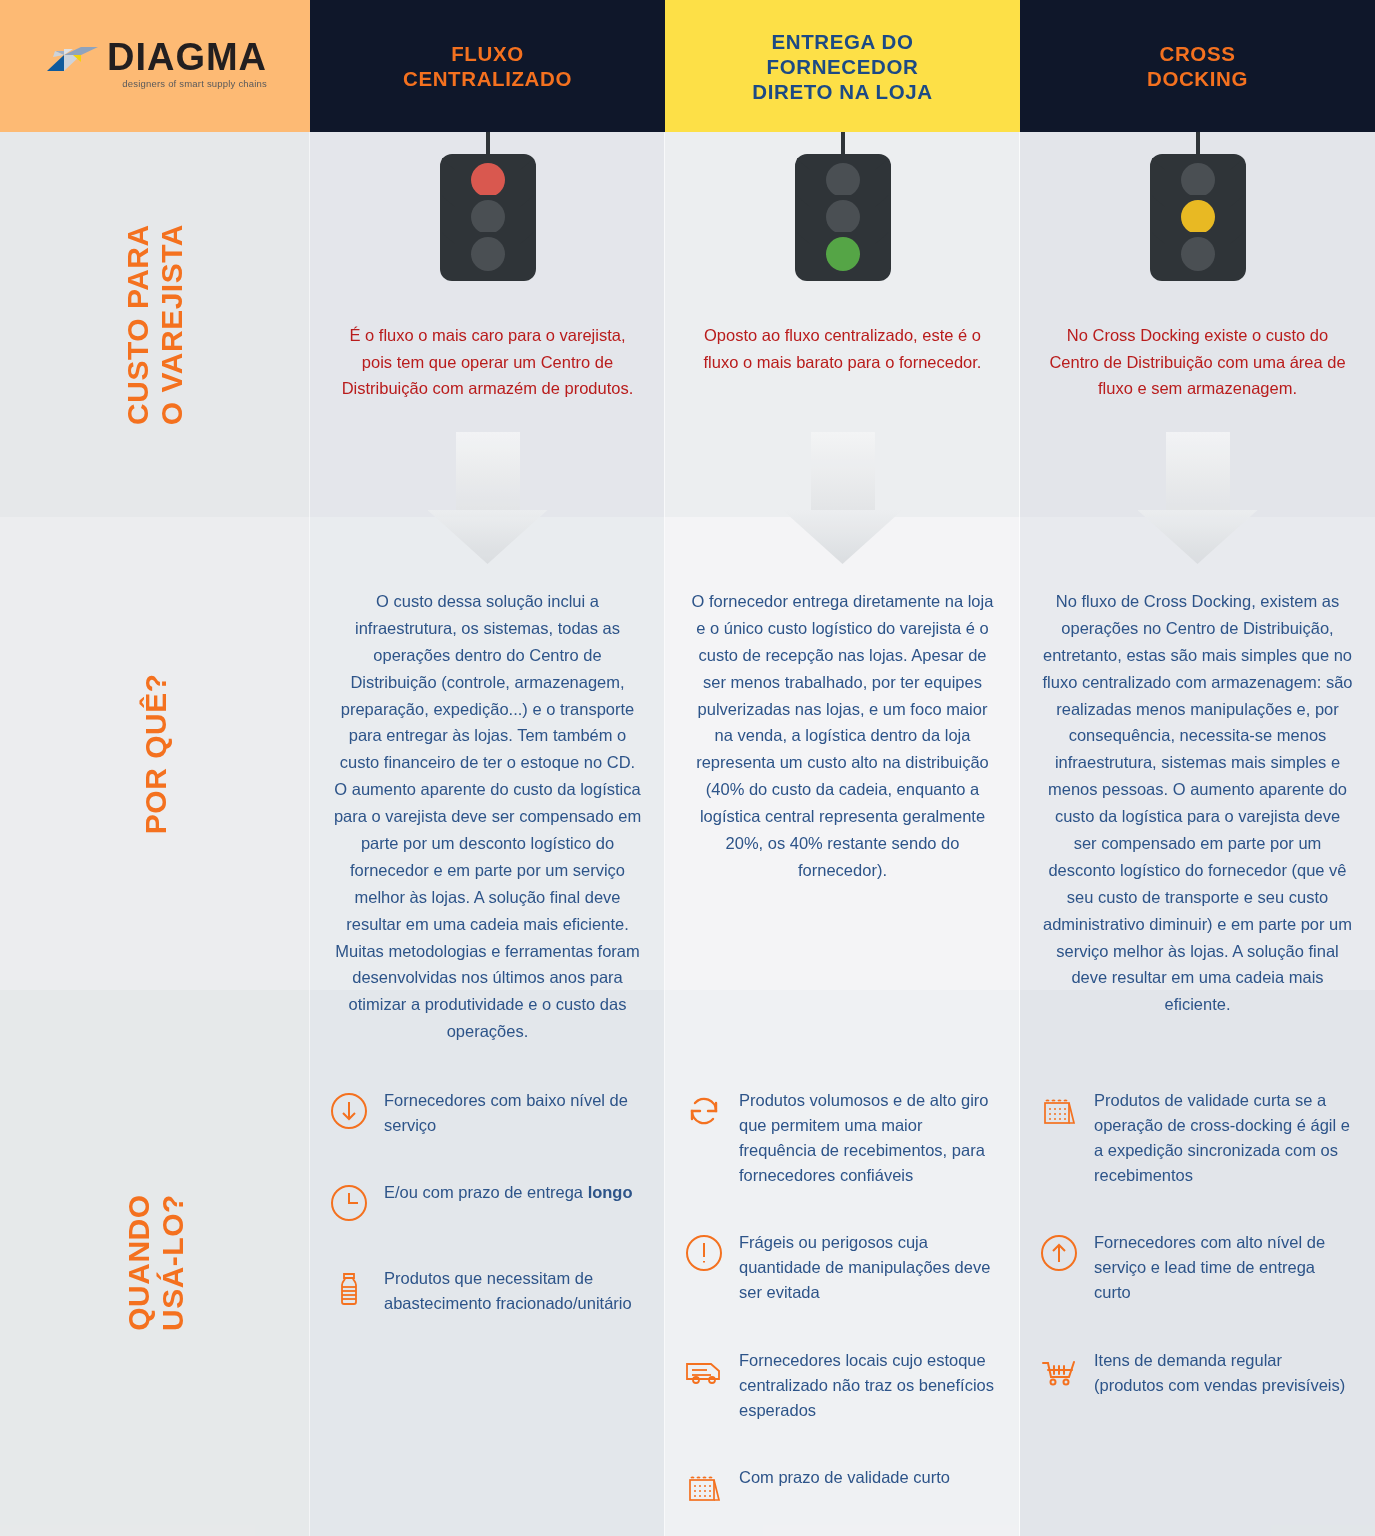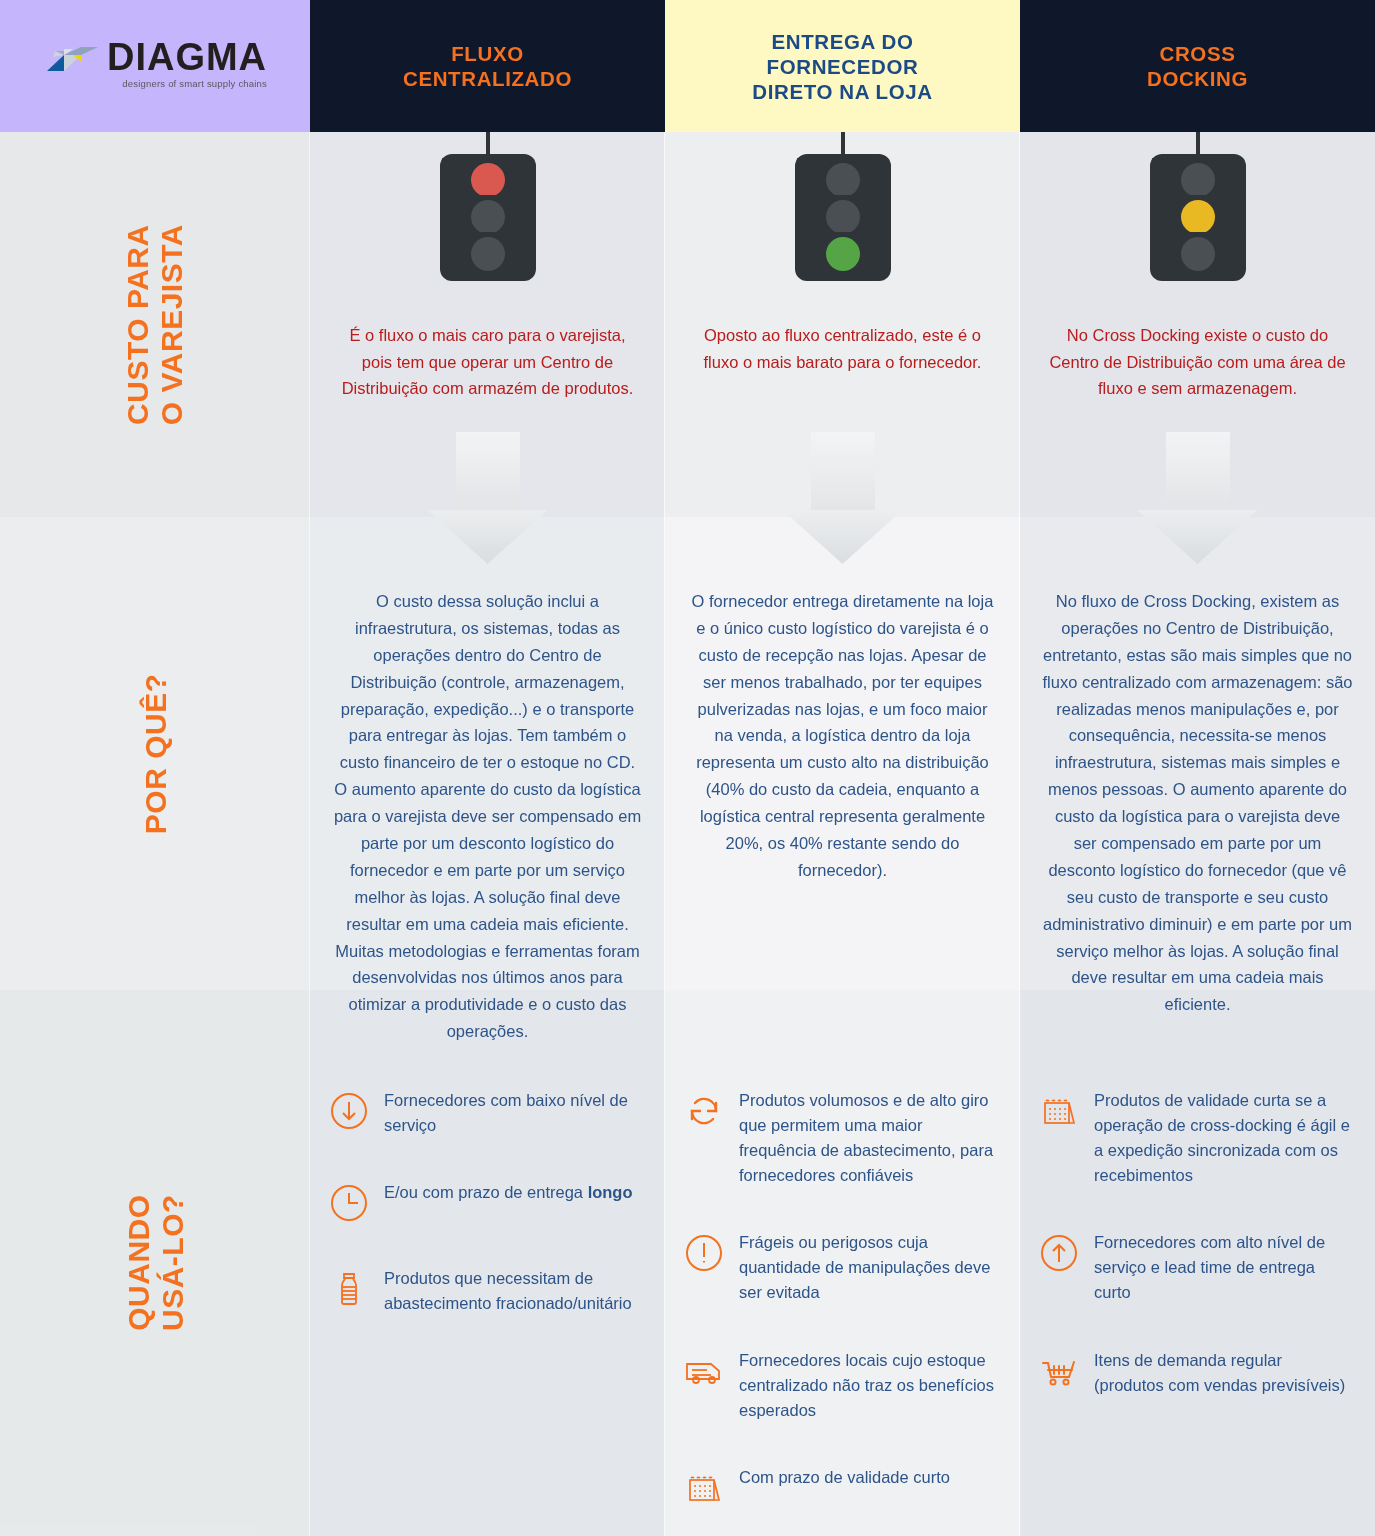--- a/index.html
+++ b/index.html
@@ -20,21 +20,21 @@
 
   
   .row-band { position: absolute; left: 0; width: 1375px; }
   .band-1 { top: 132px;  height: 385px; background: rgba(232,234,236,0.55); }
   .band-2 { top: 517px;  height: 473px; background: rgba(246,247,248,0.45); }
   .band-3 { top: 990px;  height: 546px; background: rgba(236,238,240,0.35); }
 
   
   .header { position: absolute; top: 0; left: 0; width: 1375px; height: 132px; display: flex; }
   .logo-cell {
-    width: 310px; height: 132px; background: #c4b5fd;
+    width: 310px; height: 132px; background: #fdba74;
     display: flex; align-items: center; justify-content: center;
   }
   .logo-wrap { display: flex; align-items: flex-start; gap: 0px; transform: translateY(-2px); }
   .logo-mark { width: 60px; height: 44px; margin-right: 4px; }
   .logo-text { display: flex; flex-direction: column; }
   .logo-name {
     font-size: 38px; font-weight: 700; letter-spacing: 1px;
     color: #231f20; line-height: 0.95; font-family: "Liberation Sans", sans-serif;
   }
   .logo-tag {
@@ -47,21 +47,21 @@
     display: flex; align-items: center; justify-content: center;
     text-align: center; padding: 0 26px;
   }
   .hdr-cell .hdr-title {
     font-size: 20.5px; font-weight: 700; line-height: 1.22;
     letter-spacing: 0.6px; text-transform: uppercase;
     font-family: "Liberation Sans", sans-serif;
   }
   .hdr-blue { background: #0f172a; }
   .hdr-blue .hdr-title { color: #f4711f; }
-  .hdr-orange { background: #fef9c3; }
+  .hdr-orange { background: #fde047; }
   .hdr-orange .hdr-title { color: #1c4a85; }
 
   
   .row-label {
     position: absolute; left: 0; width: 310px;
     display: flex; align-items: center; justify-content: center;
   }
   .row-label .vtext {
     transform: rotate(-90deg);
     color: #f4711f; font-weight: 700;
@@ -360,21 +360,21 @@
 
     <div class="bullet">
       <div class="bullet-icon">
         <svg width="42" height="42" viewBox="0 0 42 42" fill="none" stroke="#f4711f" stroke-width="2.4" stroke-linecap="round">
           <path d="M33 21 a12 12 0 0 0 -21 -8"></path>
           <polyline points="33,13 33,21 25,21" fill="none"></polyline>
           <path d="M9 21 a12 12 0 0 0 21 8"></path>
           <polyline points="9,29 9,21 17,21" fill="none"></polyline>
         </svg>
       </div>
-      <div class="bullet-text">Produtos volumosos e de alto giro que permitem uma maior frequência de abastecimento, para fornecedores confiáveis</div>
+      <div class="bullet-text">Produtos volumosos e de alto giro que permitem uma maior frequência de recebimentos, para fornecedores confiáveis</div>
     </div>
 
     <div class="bullet">
       <div class="bullet-icon">
         <svg width="42" height="42" viewBox="0 0 42 42" fill="none" stroke="#f4711f" stroke-width="2">
           <circle cx="21" cy="21" r="17"></circle>
           <line x1="21" y1="11" x2="21" y2="25"></line>
           <line x1="21" y1="29" x2="21" y2="30.5"></line>
         </svg>
       </div>

